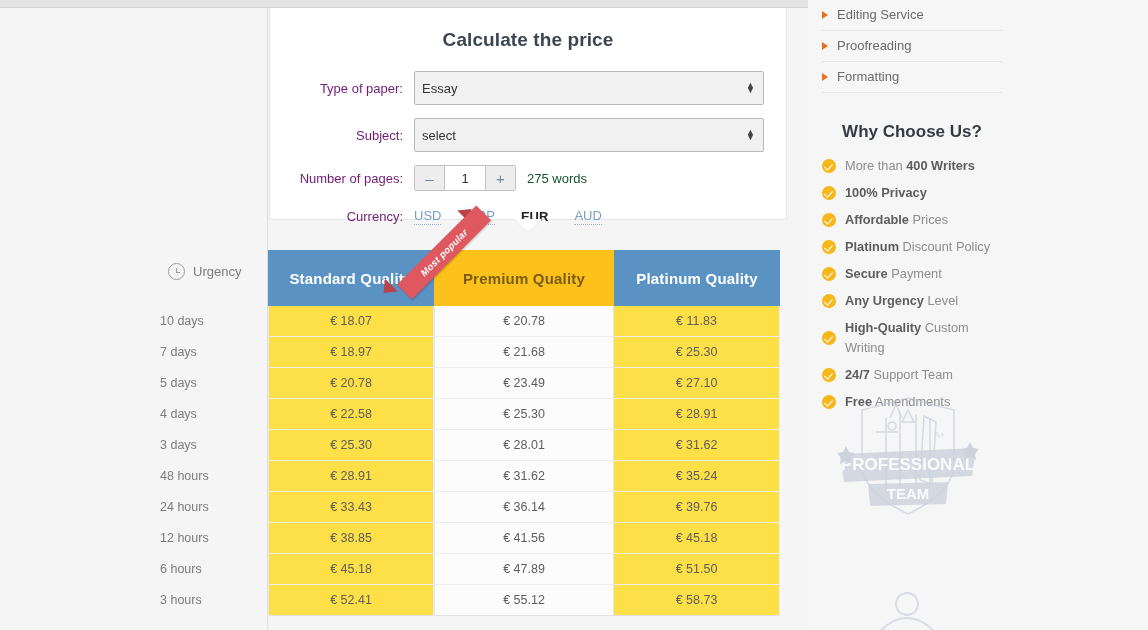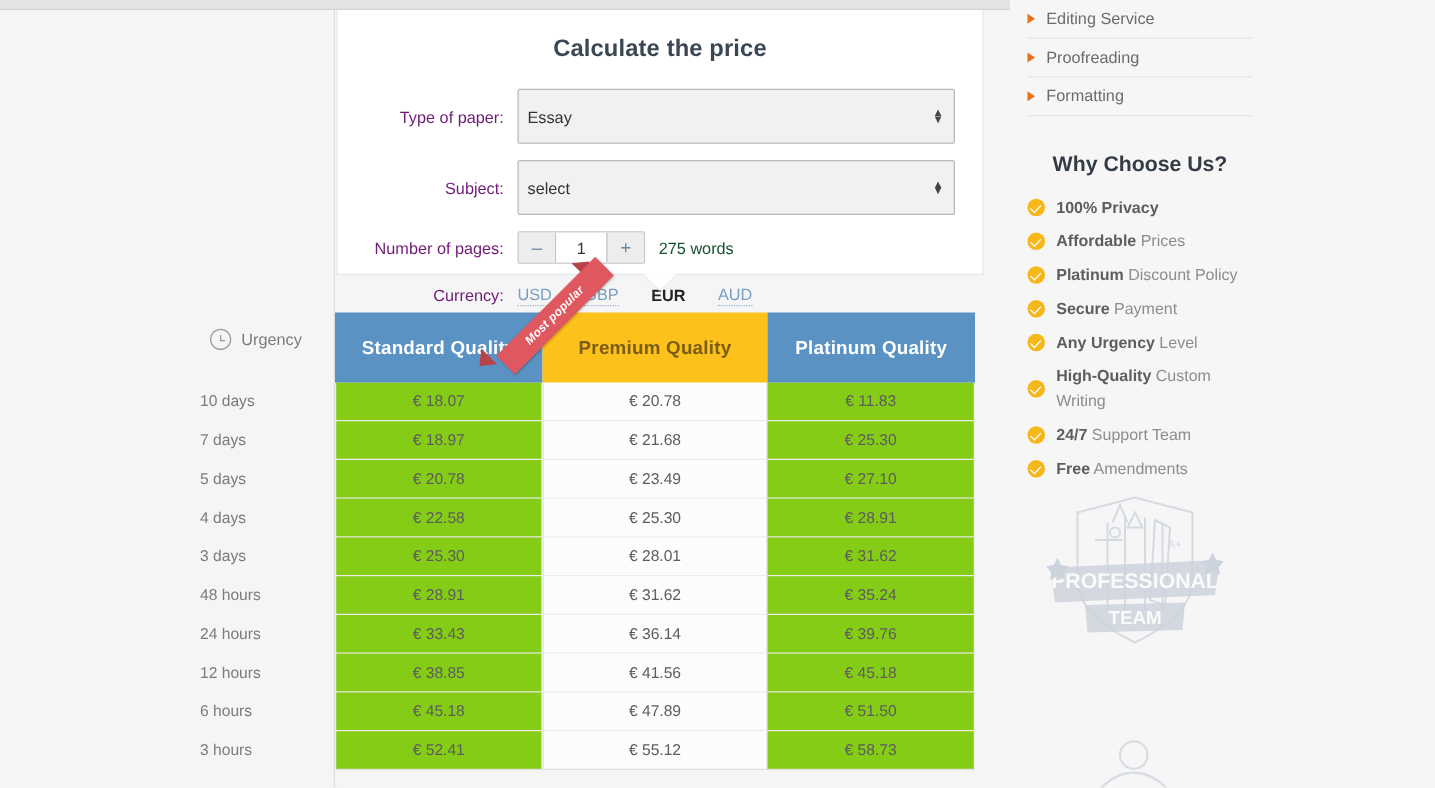--- a/index.html
+++ b/index.html
@@ -63,21 +63,21 @@
     margin-bottom: 13px;
     padding-left: 24px; padding-right: 22px;
   }
   .form-label {
     width: 120px; text-align: right; padding-right: 11px;
     font-size: 13px; color: #701a75;
     flex: none;
   }
   .select-box {
     position: relative; flex: 1;
-    height: 44px;
+    height: 34px;
     background: #f1f1f1;
     border: 1px solid #b9b9b9;
     border-radius: 2px;
     display: flex; align-items: center;
     padding-left: 7px;
     font-size: 13px; color: #333;
   }
   .spinner {
     position: absolute; right: 8px; top: 50%;
     transform: translateY(-50%);
@@ -162,21 +162,21 @@
     background: #fcc11b;
     color: #7a5c12;
     height: 56px;
     vertical-align: middle;
   }
   table.pricing td {
     height: 31px;
     font-size: 12.5px;
     color: #5d5d5d;
     text-align: center;
-    background: #84cc16;
+    background: #fde047;
     border-bottom: 1px solid #ececec;
     border-right: 1px solid #ececec;
   }
   table.pricing td:first-child { border-left: 1px solid #ececec; }
   table.pricing td.premium-cell {
     background: #fcfcfc;
     border-left: 1px solid #e4e4e4;
     border-right: 1px solid #e4e4e4;
   }
   table.pricing tr:last-child td { border-bottom: 1px solid #e0e0e0; }
@@ -425,20 +425,24 @@
       <span class="tri"></span>
       <span>Proofreading</span>
     </div>
     <div class="svc-item">
       <span class="tri"></span>
       <span>Formatting</span>
     </div>
 
     <div class="why-title">Why Choose Us?</div>
 
+    <div class="feat-item">
+      <span class="check"></span>
+      <span><span>More than </span><b>400 Writers</b><span></span></span>
+    </div>
     <div class="feat-item">
       <span class="check"></span>
       <span><span></span><b>100% Privacy</b><span></span></span>
     </div>
     <div class="feat-item">
       <span class="check"></span>
       <span><span></span><b>Affordable</b><span> Prices</span></span>
     </div>
     <div class="feat-item">
       <span class="check"></span>

